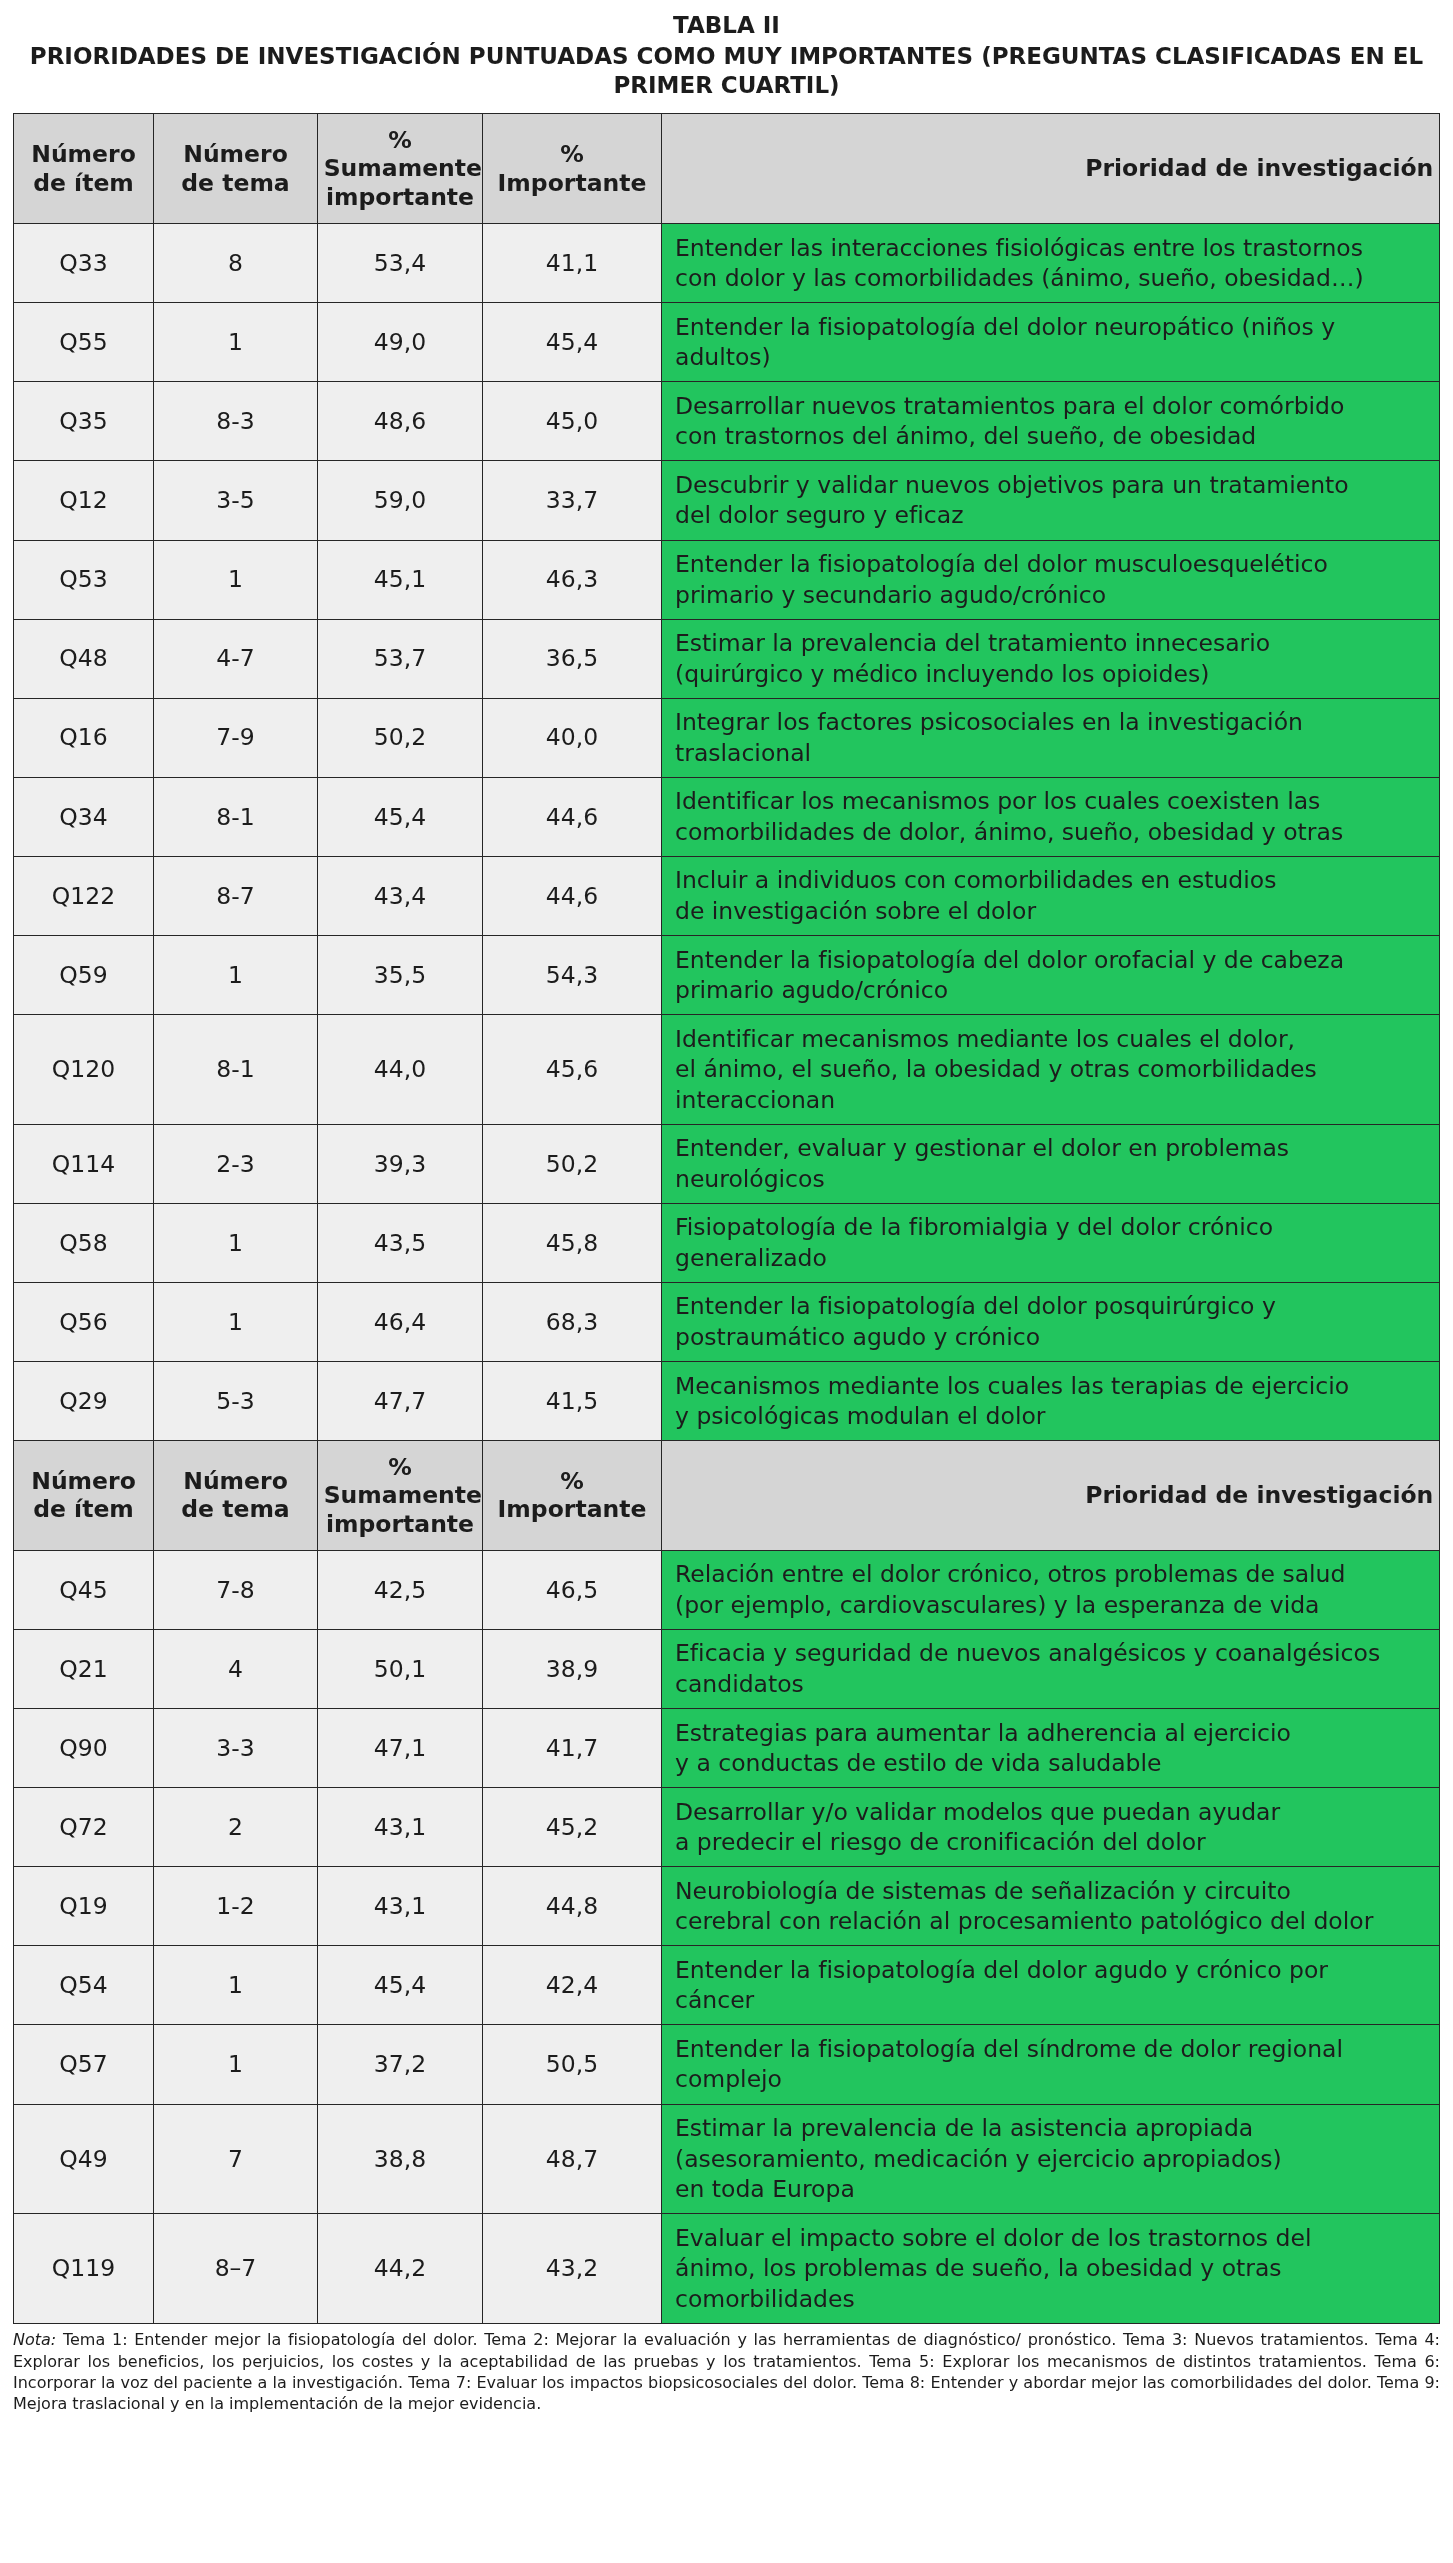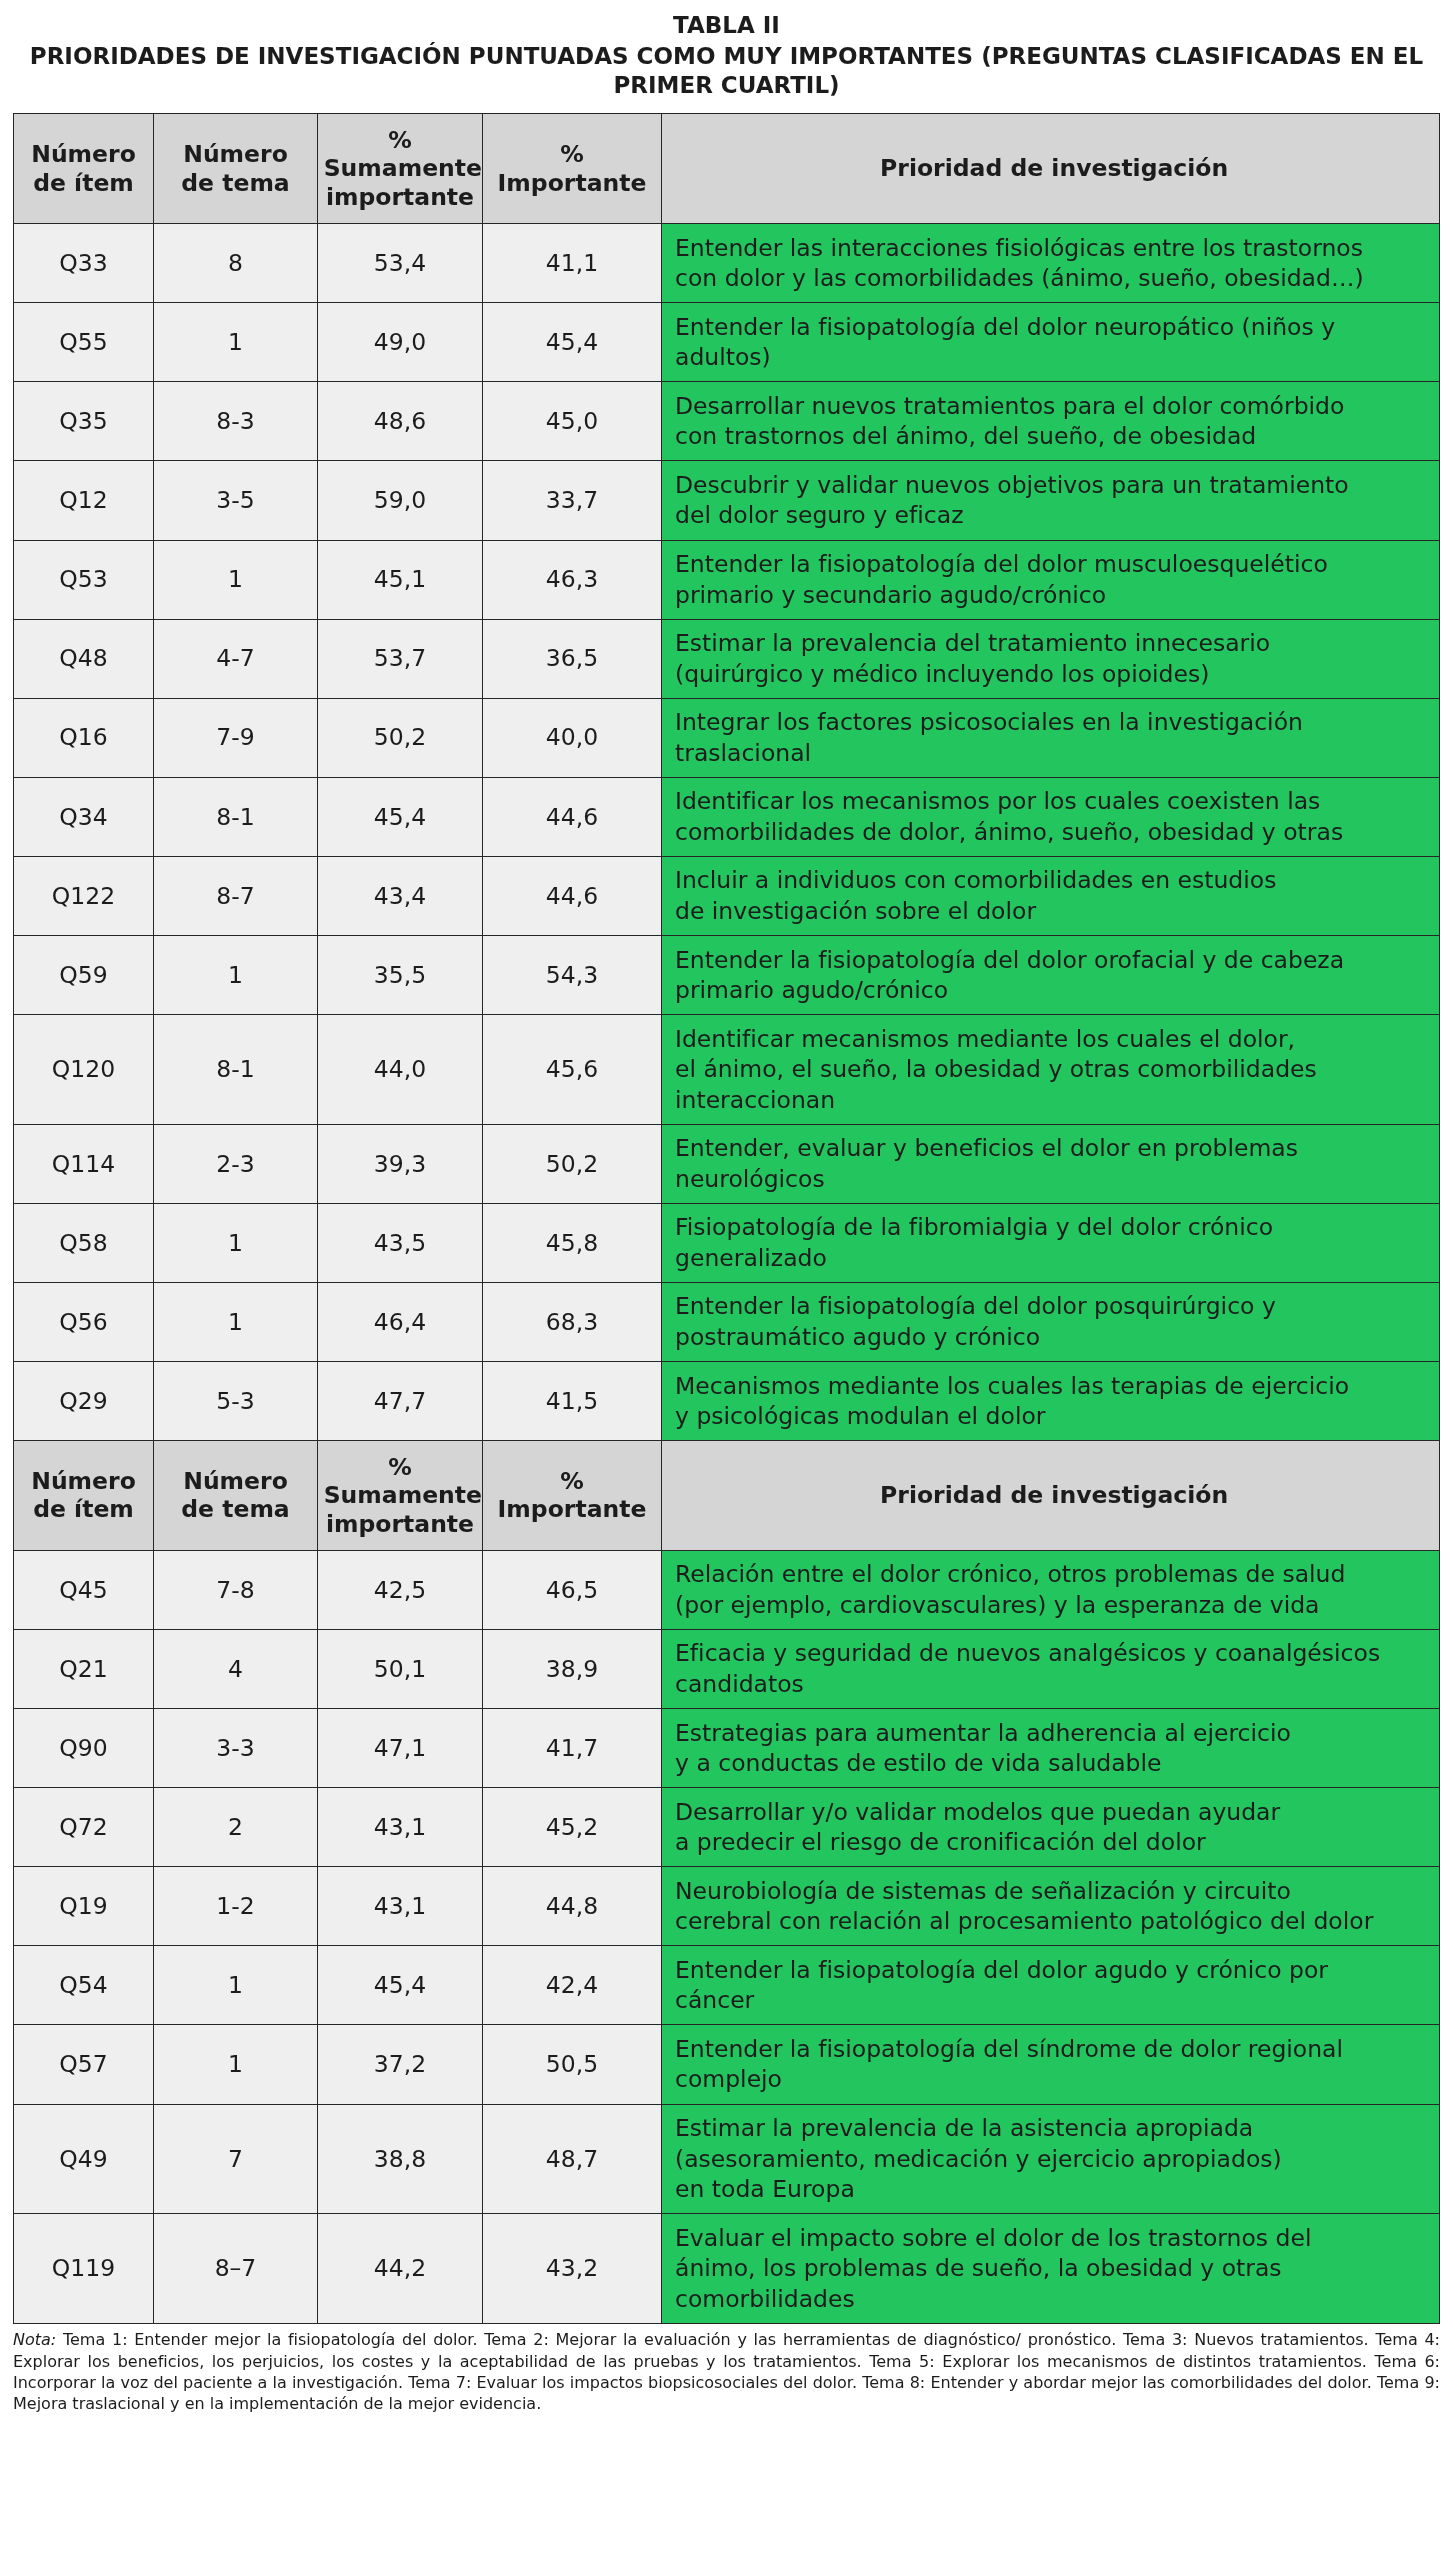--- a/index.html
+++ b/index.html
@@ -41,21 +41,21 @@
   }
   table.prio th {
     background: #d5d5d5;
     font-weight: bold;
     text-align: center;
     padding: 11.4px 5.7px;
     line-height: 1.22;
     white-space: pre-line;
   }
   table.prio th.priority {
-    text-align: center;
+    text-align: right;
     padding-left: 13px;
     white-space: normal;
   }
   table.prio td {
     background: #efefef;
     text-align: center;
     padding: 13px 5.7px;
     line-height: 1.3;
   }
   table.prio td.priority {
@@ -187,21 +187,21 @@
           <td>45,6</td>
           <td class="priority">Identificar mecanismos mediante los cuales el dolor,
 el ánimo, el sueño, la obesidad y otras comorbilidades
 interaccionan</td>
         </tr>
         <tr>
           <td>Q114</td>
           <td>2-3</td>
           <td>39,3</td>
           <td>50,2</td>
-          <td class="priority">Entender, evaluar y beneficios el dolor en problemas
+          <td class="priority">Entender, evaluar y gestionar el dolor en problemas
 neurológicos</td>
         </tr>
         <tr>
           <td>Q58</td>
           <td>1</td>
           <td>43,5</td>
           <td>45,8</td>
           <td class="priority">Fisiopatología de la fibromialgia y del dolor crónico
 generalizado</td>
         </tr>

